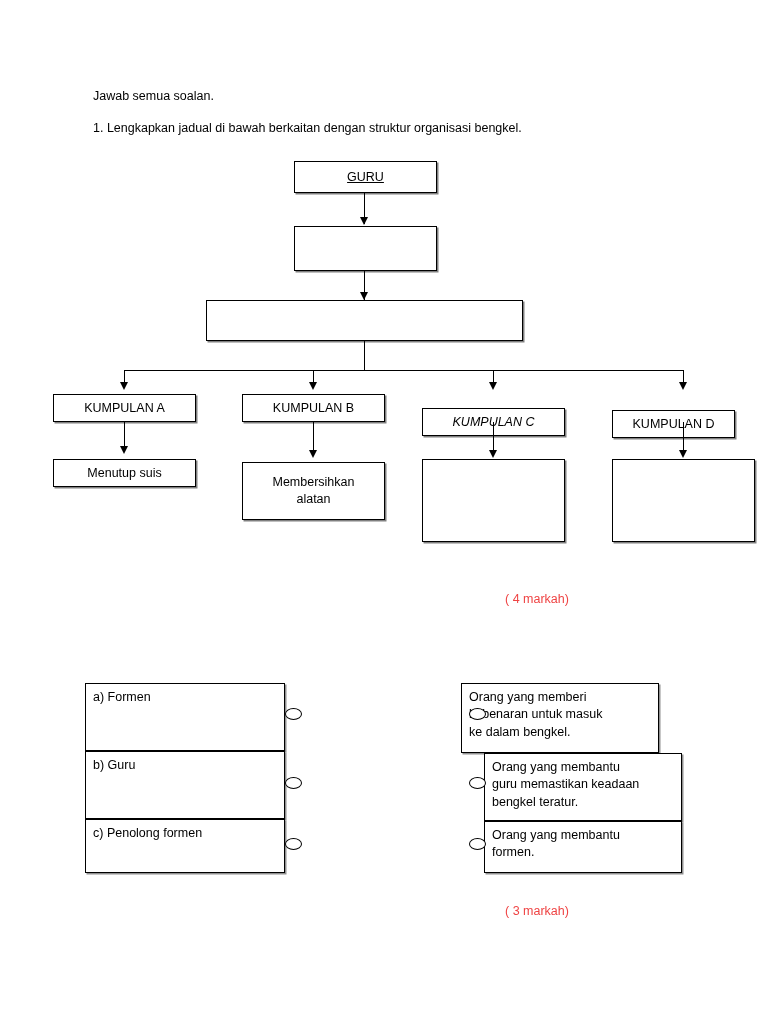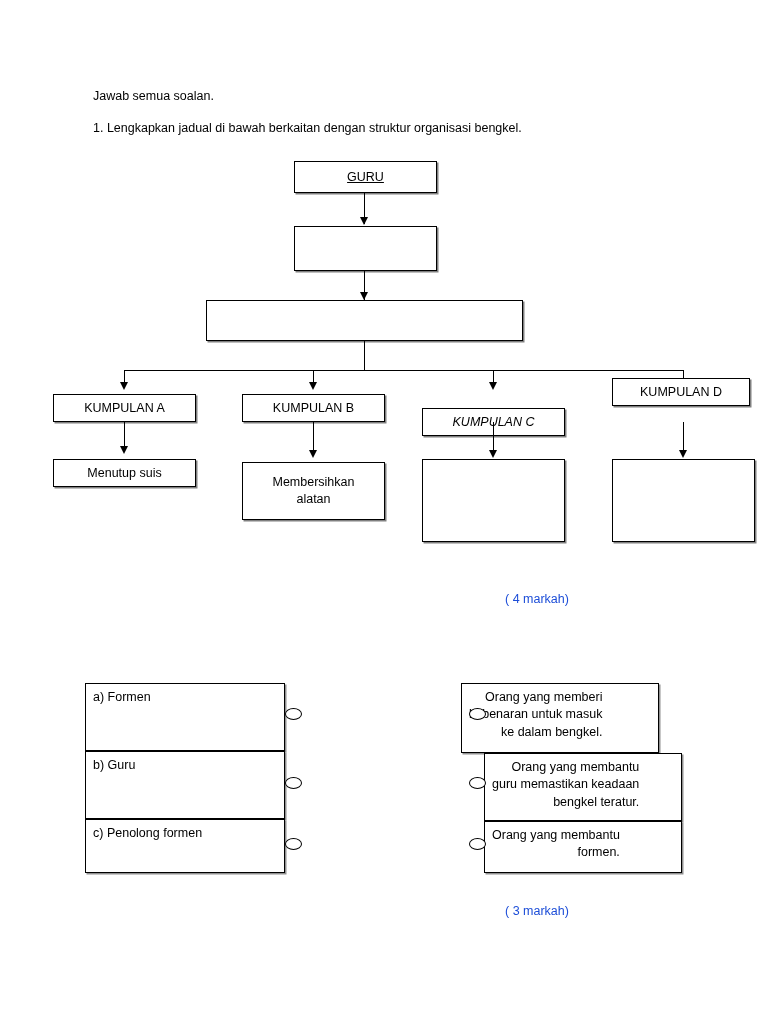--- a/index.html
+++ b/index.html
@@ -27,21 +27,21 @@
     position: absolute;
     font-size: 12.5px;
     line-height: 1.35;
     color: #000;
     white-space: pre;
   }
 
   .marks {
     position: absolute;
     font-size: 12.5px;
-    color: #1d4ed8;
+    color: #ef4444;
     white-space: pre;
   }
 
   
   .fbox {
     position: absolute;
     box-sizing: border-box;
     background: #ffffff;
     border: 1px solid #000000;
     box-shadow: 1.5px 1.5px 0 0 #808080;
@@ -79,21 +79,20 @@
   
   .mbox {
     position: absolute;
     box-sizing: border-box;
     background: #ffffff;
     border: 1px solid #000000;
     box-shadow: 1.5px 1.5px 0 0 #909090;
     font-size: 12.5px;
     line-height: 1.38;
     color: #000;
-    text-align: right;
   }
   .mbox .mlabel {
     position: absolute;
     top: 5px;
     left: 7px;
     white-space: pre-line;
   }
 
   .conn {
     position: absolute;
@@ -138,21 +137,21 @@
 
     <div class="vline" style="left:493px; top:370px; height:16px;"></div>
     <div class="arrowhead" style="left:489px; top:382px;"></div>
 
     <div class="vline" style="left:683px; top:370px; height:16px;"></div>
     <div class="arrowhead" style="left:679px; top:382px;"></div>
 
     <div class="fbox" style="left:53px; top:394px; width:143px; height:28px;">KUMPULAN  A</div>
     <div class="fbox" style="left:242px; top:394px; width:143px; height:28px;">KUMPULAN  B</div>
     <div class="fbox" style="left:422px; top:408px; width:143px; height:28px;font-style:italic;">KUMPULAN  C</div>
-    <div class="fbox" style="left:612px; top:378px; width:138px; height:28px;">KUMPULAN  D</div>
+    <div class="fbox" style="left:612px; top:410px; width:123px; height:28px;">KUMPULAN  D</div>
 
     <div class="vline" style="left:124px; top:422px; height:30px;"></div>
     <div class="arrowhead" style="left:120px; top:446px;"></div>
 
     <div class="vline" style="left:313px; top:422px; height:34px;"></div>
     <div class="arrowhead" style="left:309px; top:450px;"></div>
 
     <div class="vline" style="left:493px; top:422px; height:34px;"></div>
     <div class="arrowhead" style="left:489px; top:450px;"></div>
 

